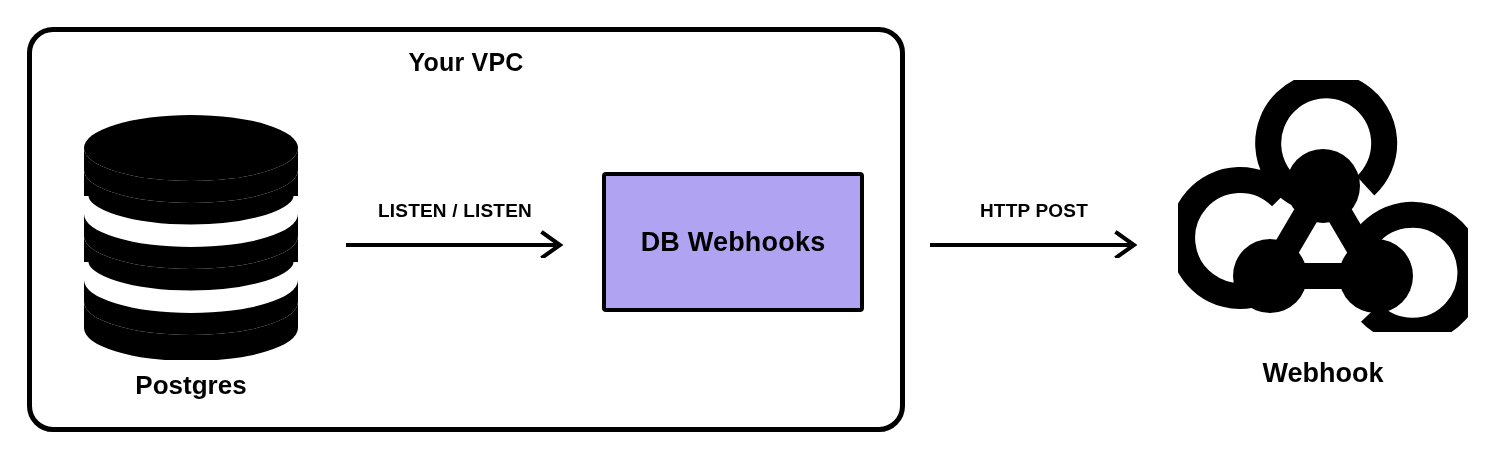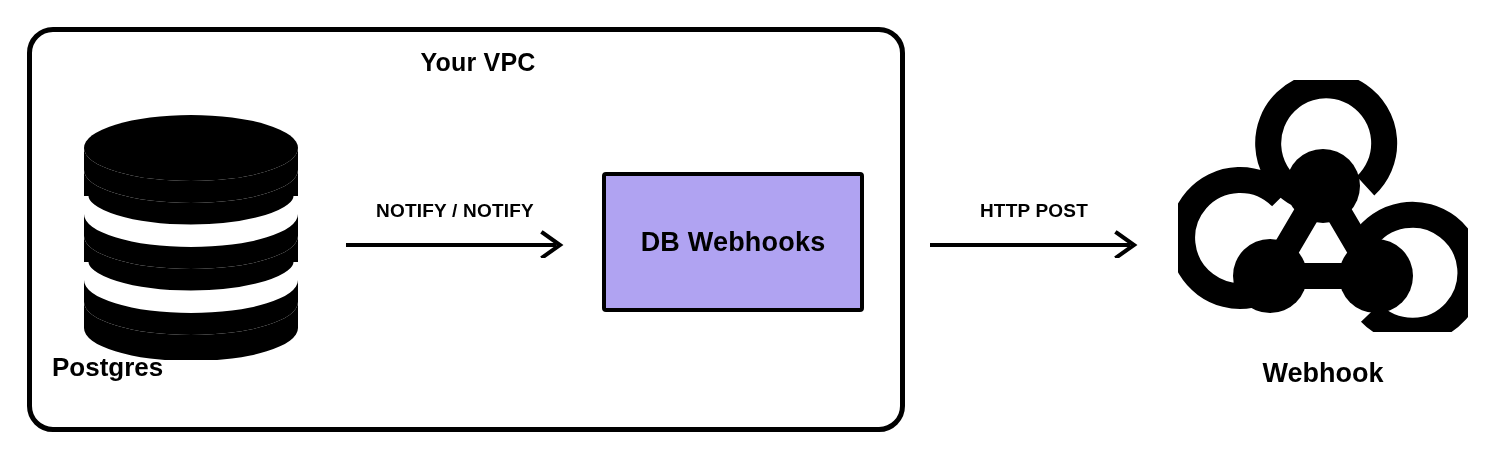--- a/index.html
+++ b/index.html
@@ -31,37 +31,36 @@
   .vpc-title {
     position: absolute;
     left: 27px;
     top: 48px;
     width: 878px;
     text-align: center;
     font-size: 25px;
     font-weight: 700;
     color: #000000;
     letter-spacing: 0.2px;
-    padding-left: 12px;
   }
 
   
   .db-icon {
     position: absolute;
     left: 82px;
     top: 112px;
     width: 218px;
     height: 248px;
   }
   .db-label {
     position: absolute;
     left: 52px;
-    top: 352px;
+    top: 370px;
     width: 278px;
-    text-align: left;
+    text-align: center;
     font-size: 26px;
     font-weight: 700;
     color: #000000;
   }
 
   
   .arrow-group { position: absolute; }
   .arrow-label {
     position: absolute;
     width: 100%;
@@ -146,21 +145,21 @@
       <path d="M2,168 L2,190 A107,33 0 0 0 216,190 L216,168 A107,33 0 0 1 2,168 Z" fill="#000000"></path>
 
       <path d="M2,84 A107,33 0 0 0 216,84" fill="none" stroke="#ffffff" stroke-width="9"></path>
       <path d="M2,150 A107,33 0 0 0 216,150" fill="none" stroke="#ffffff" stroke-width="9"></path>
       <path d="M2,216 A107,33 0 0 0 216,216" fill="none" stroke="#ffffff" stroke-width="0"></path>
     </svg>
   </div>
   <div class="db-label">Postgres</div>
 
   <div class="arrow-group arrow-listen">
-    <div class="arrow-label">NOTIFY / NOTIFY</div>
+    <div class="arrow-label">LISTEN / LISTEN</div>
     <svg class="arrow-svg" width="222" height="28" viewBox="0 0 222 28" xmlns="http://www.w3.org/2000/svg">
       <line x1="2" y1="15" x2="212" y2="15" stroke="#000000" stroke-width="4"></line>
       <polyline points="199,3 216,15 199,27" fill="none" stroke="#000000" stroke-width="4" stroke-linecap="square" stroke-linejoin="miter"></polyline>
     </svg>
   </div>
 
   <div class="wh-box" id="service-box" style="background: rgb(176, 163, 242);">
     <span class="wh-box-label">DB Webhooks</span>
   </div>
 

